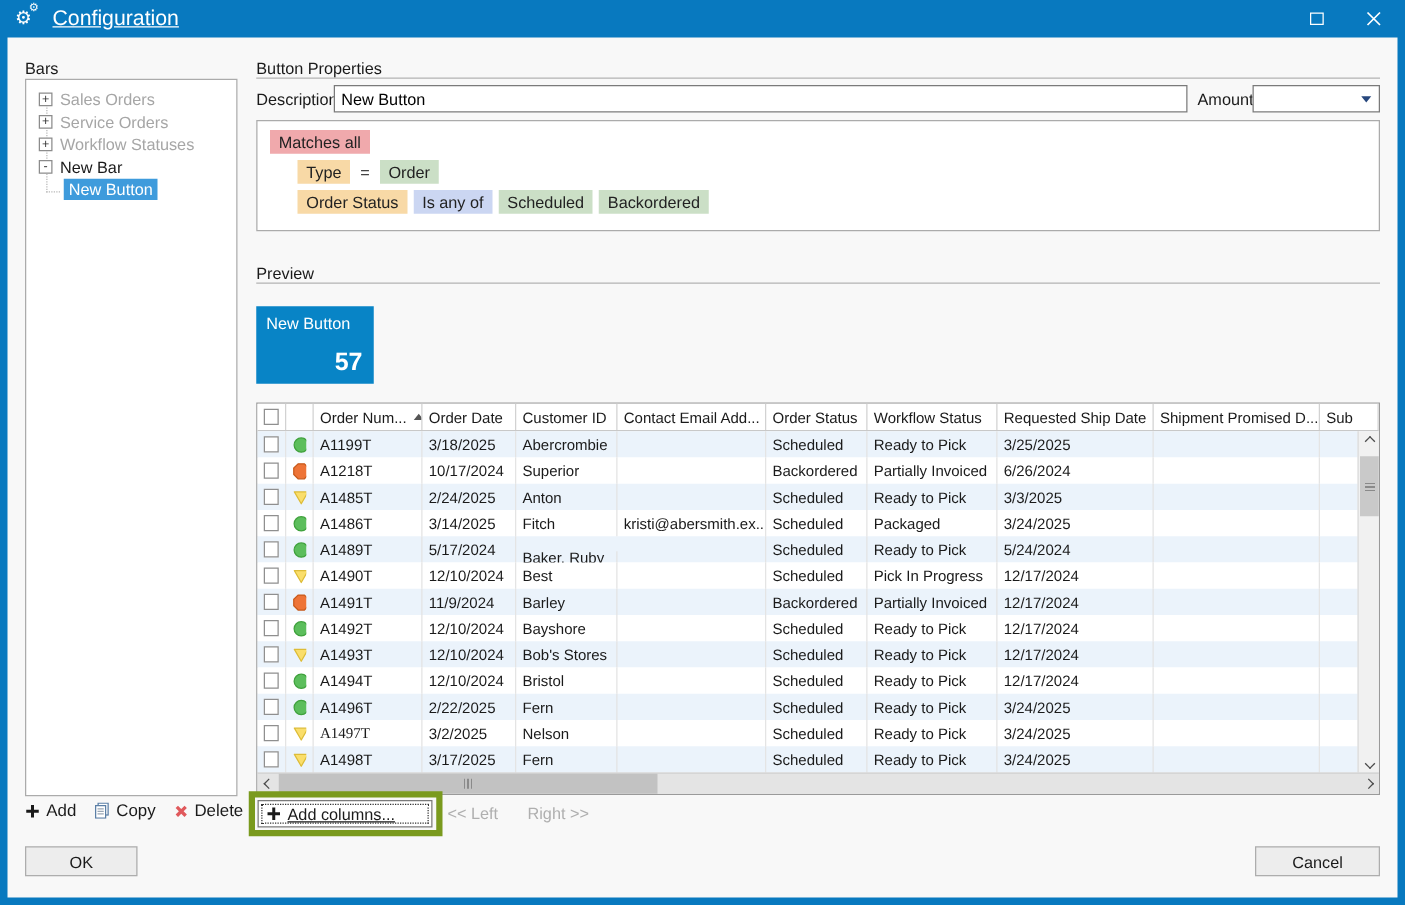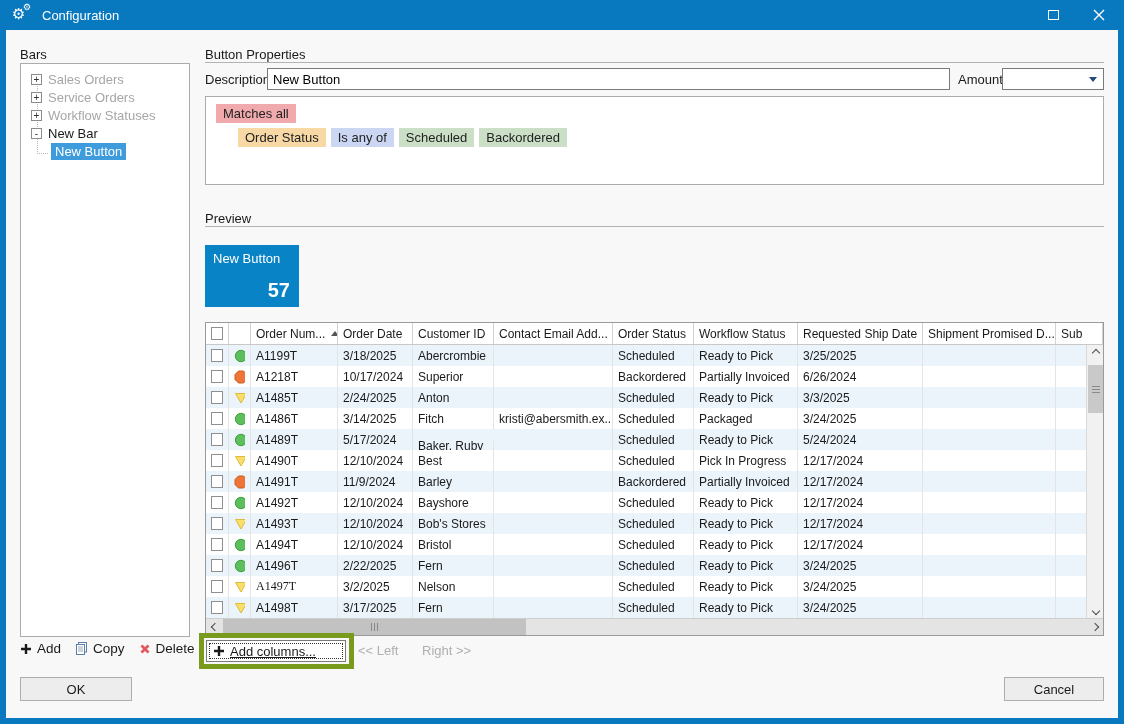--- a/index.html
+++ b/index.html
@@ -4,21 +4,21 @@
 <style>
   * { margin:0; padding:0; box-sizing:border-box; }
   html,body { width:1124px; height:724px; }
   body { font-family:"Liberation Sans", sans-serif; font-size:13px; color:#1a1a1a; }
 
   .window { position:relative; width:1124px; height:724px; background:#0879BF; overflow:hidden; }
   .titlebar { position:absolute; left:0; top:0; width:1124px; height:30px; display:flex; align-items:center; padding-left:12px; color:#fff; }
   .gear-wrap { position:relative; width:22px; height:20px; margin-right:8px; }
   .gear-big { position:absolute; left:0; top:2px; font-family:"DejaVu Sans",sans-serif; font-size:15px; line-height:15px; color:#fff; }
   .gear-small { position:absolute; left:11px; top:-2px; font-family:"DejaVu Sans",sans-serif; font-size:9px; line-height:9px; color:#fff; }
-  .win-title { font-size:13px; }
+  .win-title { font-size:17px;text-decoration:underline; }
   .winbtn { position:absolute; top:4px; width:26px; height:22px; display:flex; align-items:center; justify-content:center; cursor:pointer; }
   .winbtn.max { right:58px; } .winbtn.close { right:12px; }
   .max-glyph { width:11px; height:10px; border:1.5px solid #fff; }
 
   .client { position:absolute; left:6px; top:30px; width:1112px; height:688px; background:#F8F8F8; }
 
   .abs { position:absolute; }
   .label { font-size:13px; color:#1a1a1a; white-space:nowrap; }
   .hrule { position:absolute; height:1px; background:#B3B3B3; }
 
@@ -150,20 +150,25 @@
   <input class="text-input" value="New Button" style="">
   <div class="abs label" style="left:958px; top:72px;">Amount</div>
   <div class="combo">
     <span></span>
     <span class="combo-arrow"></span>
   </div>
 
   <div class="filter-box">
     <span class="tag tag-root">Matches all</span>
     <div class="filter-rules" id="filter-rules">
+        <div class="filter-line">
+          <span class="tag tag-field">Type</span>
+          <span class="tag tag-op-plain">=</span>
+          <span class="tag tag-value">Order</span>
+        </div>
         <div class="filter-line">
           <span class="tag tag-field">Order Status</span>
           <span class="tag tag-operator">Is any of</span>
           <span class="tag tag-value">Scheduled</span>
           <span class="tag tag-value">Backordered</span>
         </div>
       </div>
   </div>
 
   <div class="abs label" style="left:205px; top:211px;">Preview</div>
@@ -507,16 +512,16 @@
   <div class="annot"></div>
   <div class="addcols-btn">
     <svg width="12" height="12" viewBox="0 0 12 12">
         <path d="M4.8 1h2.4v3.8H11v2.4H7.2V11H4.8V7.2H1V4.8h3.8z" fill="#1a1a1a"></path>
       </svg>
     <span class="addcols-label">Add columns...</span>
   </div>
   <span class="move-link" style="left:358px;">&lt;&lt; Left</span>
   <span class="move-link" style="left:422px;">Right &gt;&gt;</span>
 
-  <button class="dlg-btn" style="left:20px; width:112px;">OK</button>
+  <button class="dlg-btn" style="left:20px; width:90px;">OK</button>
   <button class="dlg-btn" style="left:1004px; width:100px;">Cancel</button>
 
 </div>
 
 </body></html>

